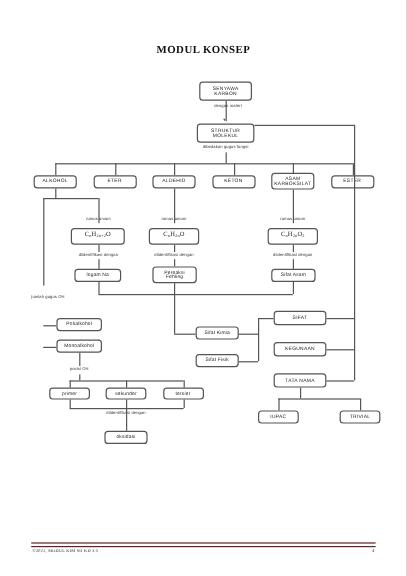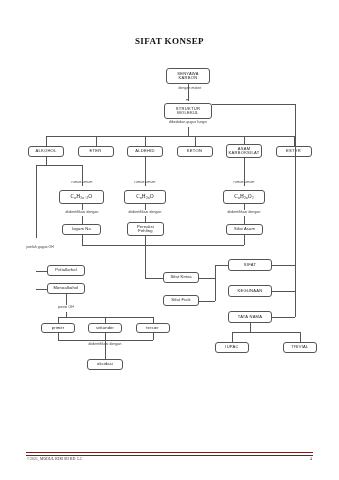--- a/index.html
+++ b/index.html
@@ -51,21 +51,21 @@
   .foot-right{
     position:absolute;right:27px;top:457px;
     font-family:"Liberation Serif",serif;font-size:3.8px;color:#3b2020;
   }
 </style>
 </head>
 <body>
 
 <div class="page">
 
-  <div class="title">SIFAT KONSEP</div>
+  <div class="title">MODUL KONSEP</div>
 
   <div class="canvas">
 
     <div class="node cap" style="left:166px;top:68px;width:44px;height:16px;">SENYAWA<br>KARBON</div>
     <div class="ln v" style="left:187.6px;top:84px;height:17px;"></div>
     <div class="arrow" style="left:186.2px;top:99px;"></div>
     <div class="lbl" style="left:170px;top:86.5px;width:40px;">dengan materi</div>
 
     <div class="node cap" style="left:164px;top:103px;width:48px;height:16px;">STRUKTUR<br>MOLEKUL</div>
     <div class="lbl" style="left:155px;top:121px;width:66px;">dibedakan gugus fungsi</div>

